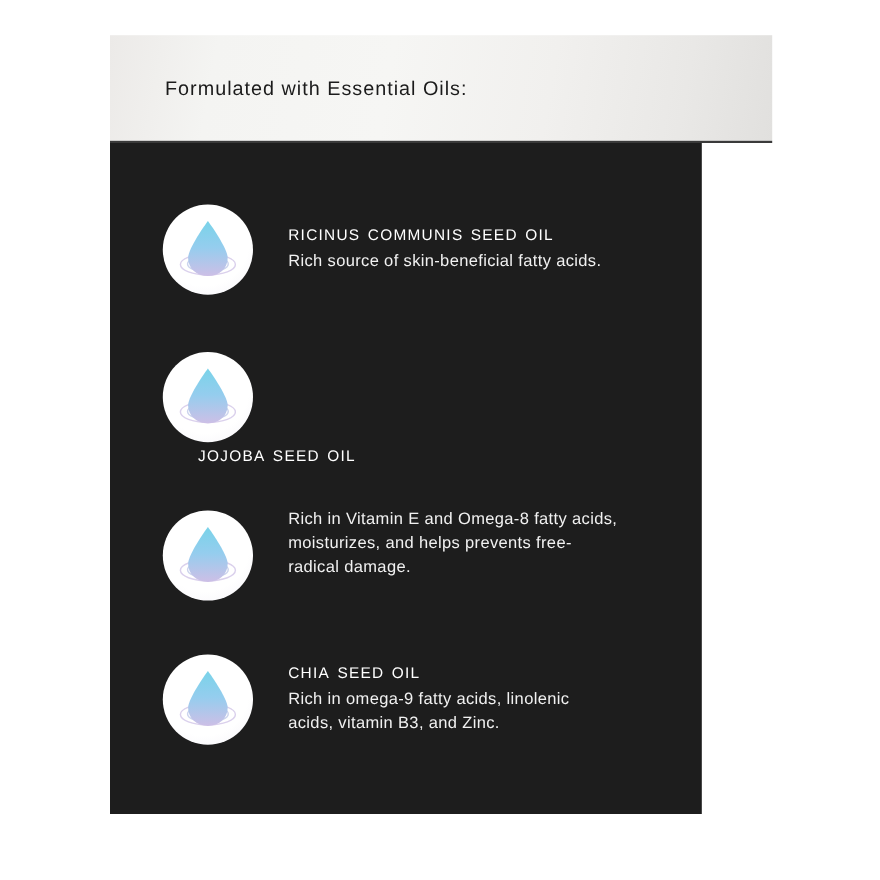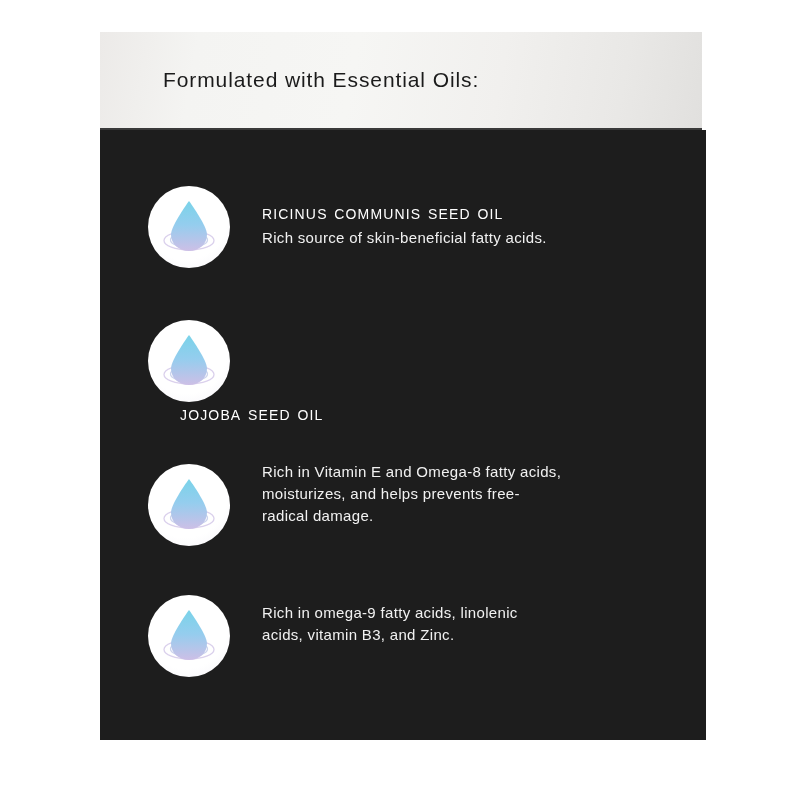--- a/index.html
+++ b/index.html
@@ -32,36 +32,36 @@
                 #f6f6f4 42%,
                 #f1f0ee 66%,
                 #e9e8e6 86%,
                 #e1e0de 100%);
     border-bottom: 2px solid #3a3a3a;
     display: flex;
     align-items: center;
   }
 
   .header-title {
-    margin-left: 63px;
-    font-family: "Liberation Sans", sans-serif;
-    font-size: 21px;
+    margin-left: 50px;
+    font-family: "Liberation Sans", sans-serif;
+    font-size: 18px;
     font-weight: 300;
     letter-spacing: 0.9px;
     color: #1b1b1b;
     white-space: nowrap;
     text-align: right;
   }
 
   
   .dark-panel {
     position: absolute;
     left: 100px;
     top: 130px;
-    width: 606px;
+    width: 538px;
     height: 610px;
     background: #1d1d1d;
   }
 
   .ingredient-list {
     position: absolute;
     left: 0;
     top: 0;
     width: 100%;
     height: 100%;
@@ -222,20 +222,21 @@
                 <stop offset="100%" stop-color="#cdbfe6"></stop>
               </linearGradient>
             </defs>
             <ellipse cx="31" cy="44.5" rx="25" ry="9.5" fill="none" stroke="#cdc0e6" stroke-width="1.3" opacity="0.75"></ellipse>
             <ellipse cx="31" cy="44" rx="18.5" ry="7.2" fill="none" stroke="#bfc9e8" stroke-width="1.3" opacity="0.8"></ellipse>
             <ellipse cx="31" cy="43.5" rx="12" ry="4.6" fill="none" stroke="#cdc0e6" stroke-width="1.2" opacity="0.7"></ellipse>
             <path d="M31 5 C31 5 13 29.5 13 38.5 C13 48.2 21 55 31 55 C41 55 49 48.2 49 38.5 C49 29.5 31 5 31 5 Z" fill="url(#dg3)"></path>
           </svg>
         </div>
         <div class="row-text">
+          <div class="ing-title">Chia Seed Oil</div>
           <div class="ing-desc">Rich in omega-9 fatty acids, linolenic
 acids, vitamin B3, and Zinc.</div>
         </div>
       </div>
 
     </div>
   </div>
 
 </div>
 

